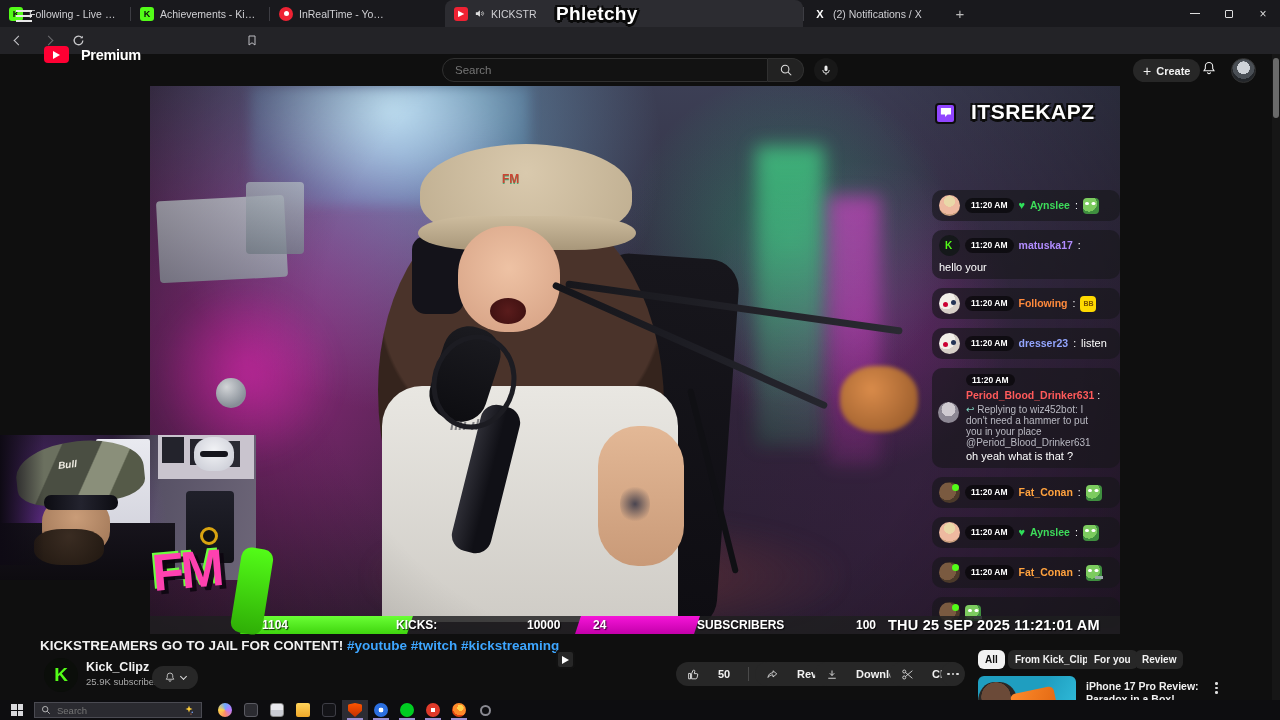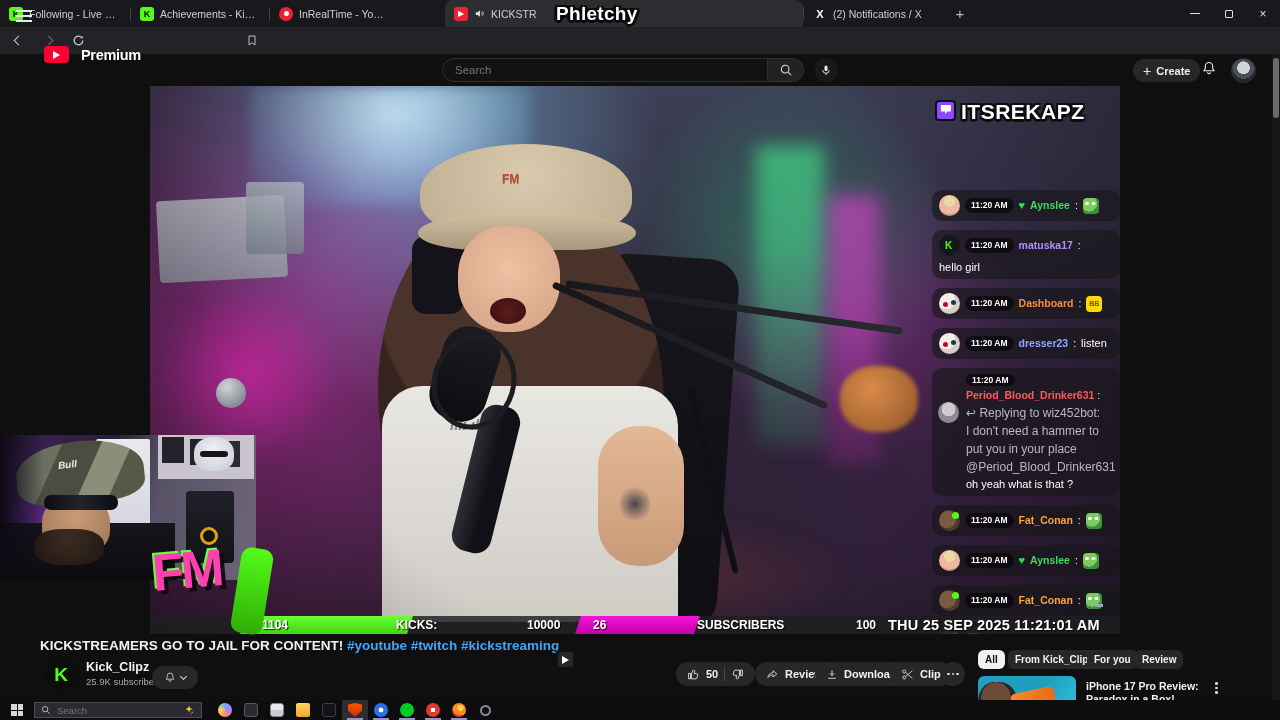--- a/index.html
+++ b/index.html
@@ -86,21 +86,21 @@
   .vign { position:absolute; inset:0; background:radial-gradient(circle at 50% 45%, transparent 55%, rgba(0,0,0,.35)); }
   .shape { position:absolute; }
 
   
   .ticker { position:absolute; left:0; bottom:0; width:970px; height:18px; background:rgba(30,30,32,.82); }
   .tseg { position:absolute; top:0; height:18px; transform:skewX(-18deg); }
   .ticker span { position:absolute; top:2px; color:#fff; font-weight:bold; font-size:12px; text-shadow:1px 1px 1px rgba(0,0,0,.8); white-space:nowrap; }
   .ticker .dt { font-size:14.5px; top:0.5px; letter-spacing:.2px; }
 
   
-  .handle { position:absolute; left:785px; top:14px; display:flex; align-items:flex-start; gap:5px; }
+  .handle { position:absolute; left:785px; top:14px; display:flex; align-items:flex-end; gap:15px; }
   .twsq { width:21px; height:21px; background:#9146ff; border-radius:4px; border:2px solid #0d0d0d; display:flex; align-items:center; justify-content:center; }
   .twsq::after { content:""; width:11px; height:11px; background:#fff; clip-path:polygon(8% 0,100% 0,100% 60%,68% 60%,46% 82%,46% 60%,8% 60%,8% 18%); }
   .handle .htxt { color:#fff; font-size:21px; font-weight:800; letter-spacing:.5px;
     text-shadow:-2px -2px 0 #0d0d0d,2px -2px 0 #0d0d0d,-2px 2px 0 #0d0d0d,2px 2px 0 #0d0d0d,0 3px 0 #0d0d0d; }
 
   
   .chatcol { position:absolute; left:782px; top:104px; width:188px; }
   .bub { position:relative; background:rgba(22,22,26,.62); border-radius:10px; padding:5px 7px 5px 7px; margin-bottom:9px; color:#fff; font-size:10.5px; line-height:13px; }
   .crow { display:flex; align-items:center; gap:5px; flex-wrap:wrap; }
   .cav { width:21px; height:21px; border-radius:50%; flex:0 0 21px; }
@@ -112,21 +112,21 @@
   .cav.monkey { background:radial-gradient(circle at 40% 45%,#7a5a40 0 50%,#4c3a2a 51%); position:relative; }
   .cav.monkey::after { content:""; position:absolute; right:1px; top:2px; width:7px; height:7px; border-radius:50%; background:#53fc18; }
   .tpill { background:rgba(0,0,0,.55); border-radius:8px; padding:1px 6px; font-size:8.5px; font-weight:bold; color:#fff; white-space:nowrap; }
   .uname { font-weight:bold; }
   .heart { color:#2fe05a; font-size:11px; }
   .emote { width:16px; height:16px; border-radius:4px; display:inline-block; position:relative; }
   .emote.pepe { background:radial-gradient(circle at 38% 35%,#7ccb5f 0 55%,#3f8f3f 56%); }
   .emote.pepe::after { content:""; position:absolute; left:2.5px; top:4px; width:4px; height:3.5px; border-radius:50%; background:#fff; box-shadow:6.5px 0 0 #fff; }
   .emote.pepe.gun::before { content:""; position:absolute; right:-1px; bottom:2px; width:8px; height:3px; background:#9aa; }
   .emote.ytext { background:#ffd900; color:#7a5200; font-size:7px; font-weight:900; text-align:center; line-height:16px; }
-  .reply { color:#b9b9c2; font-size:12px; line-height:18px; margin:2px 7px 2px 0; }
+  .reply { color:#b9b9c2; font-size:10px; line-height:11px; margin:2px 7px 2px 0; }
   .reply .rar { color:#7fd4c0; }
   .bmsg { font-size:11px; }
 
   
   .pip { position:absolute; left:0; top:435px; width:256px; height:145px; overflow:hidden; background:#1c1523; z-index:5; }
   .pip .pbg { position:absolute; inset:0; background:
       radial-gradient(circle at 15% 60%, rgba(150,60,220,.45), transparent 55%),
       linear-gradient(100deg,#241a2e 40%, #585266 60%, #6d6678 100%); }
   
   .fmlogo { position:absolute; left:152px; top:540px; z-index:6; transform:rotate(-5deg); font-size:52px; font-weight:900; letter-spacing:-3px; color:#ff41b0;
@@ -134,21 +134,21 @@
   .fmblob { position:absolute; left:236px; top:548px; width:32px; height:86px; background:linear-gradient(180deg,#53fc18,#2fae06); transform:rotate(9deg); border-radius:10px; z-index:5; }
 
   
   .vtitle { position:absolute; left:40px; top:638px; width:640px; font-size:13.5px; font-weight:bold; color:#f1f1f1; }
   .vtitle .tag { color:#3ea6ff; font-weight:bold; }
   .chav { position:absolute; left:44px; top:658px; width:34px; height:34px; border-radius:50%; background:#0b0e0a; display:flex; align-items:center; justify-content:center; color:#53fc18; font-weight:900; font-size:19px; }
   .chname { position:absolute; left:86px; top:660px; color:#f1f1f1; font-size:12.5px; font-weight:bold; }
   .chsubs { position:absolute; left:86px; top:676px; color:#aaa; font-size:9.5px; }
   .bellpill { position:absolute; left:152px; top:666px; width:46px; height:23px; border-radius:12px; background:#272727; display:flex; align-items:center; justify-content:center; gap:5px; }
   .dchev { width:5px; height:5px; border-right:1.4px solid #ddd; border-bottom:1.4px solid #ddd; transform:rotate(45deg); margin-top:-2px; }
-  .pill { position:absolute; top:662px; height:24px; background:#272727; border-radius:12px; color:#f1f1f1; font-size:11px; font-weight:bold; display:flex; align-items:center; gap:6px; padding:0 11px; }
+  .pill { position:absolute; top:662px; height:24px; background:#272727; border-radius:12px; color:#f1f1f1; font-size:11px; font-weight:bold; display:flex; align-items:center; gap:18px; padding:0 11px; }
   .pill .vdiv { width:1px; height:14px; background:#4a4a4a; }
   .morebtn { position:absolute; left:941px; top:662px; width:24px; height:24px; border-radius:50%; background:#272727; display:flex; align-items:center; justify-content:center; gap:2px; }
   .dot { width:2.5px; height:2.5px; border-radius:50%; background:#ddd; }
 
   .chip { position:absolute; top:650px; height:19px; border-radius:6px; background:#272727; color:#f1f1f1; font-size:10px; font-weight:bold; display:flex; align-items:center; padding:0 7px; white-space:nowrap; }
   .chip.sel { background:#f1f1f1; color:#0f0f0f; }
   .sugthumb { position:absolute; left:978px; top:676px; width:98px; height:55px; border-radius:6px; overflow:hidden; background:linear-gradient(120deg,#1f9ec0 0 55%,#35c3e0); }
   .sugtitle { position:absolute; left:1086px; top:680px; width:122px; color:#f1f1f1; font-size:10.5px; font-weight:bold; line-height:13px; }
   .sugmenu { position:absolute; left:1215px; top:682px; display:flex; flex-direction:column; gap:2px; }
 
@@ -393,28 +393,28 @@
           <span>:</span>
           <span class="emote pepe"></span>
         </div>
       </div>
       <div class="bub">
         <div class="crow">
           <span class="cav kickav"></span>
           <span class="tpill">11:20 AM</span>
           <span class="uname" style="color: rgb(178, 141, 255);">matuska17</span>
           <span>:</span>
-          <span class="bmsg">hello girl</span>
+          <span class="bmsg">hello your</span>
         </div>
       </div>
       <div class="bub">
         <div class="crow">
           <span class="cav clown"></span>
           <span class="tpill">11:20 AM</span>
-          <span class="uname" style="color: rgb(255, 138, 60);">Dashboard</span>
+          <span class="uname" style="color: rgb(255, 138, 60);">Following</span>
           <span>:</span>
           <span class="emote ytext">BB</span>
         </div>
       </div>
       <div class="bub">
         <div class="crow">
           <span class="cav clown"></span>
           <span class="tpill">11:20 AM</span>
           <span class="uname" style="color: rgb(147, 165, 253);">dresser23</span>
           <span>:</span>
@@ -466,21 +466,21 @@
         </div>
       </div>
     </div>
 
     <div class="ticker">
       <div class="tseg" style="left:93px;width:167px;background:linear-gradient(180deg,#6aff35,#3fd50e)"></div>
       <div class="tseg" style="left:428px;width:119px;background:linear-gradient(180deg,#f515d8,#c400ab)"></div>
       <span style="left:112px">1104</span>
       <span style="left:246px">KICKS:</span>
       <span style="left:377px">10000</span>
-      <span style="left:443px">26</span>
+      <span style="left:443px">24</span>
       <span style="left:547px">SUBSCRIBERS</span>
       <span style="left:706px">100</span>
       <span class="dt" style="left:738px">THU 25 SEP 2025 11:21:01 AM</span>
     </div>
   </div>
 
   <div class="pip">
     <div class="pbg"></div>
     <div class="shape" style="position:absolute;left:96px;top:4px;width:54px;height:141px;background:linear-gradient(180deg,#e9eaf0,#c9c9d4);border-radius:2px"></div>
     <div class="shape" style="position:absolute;left:158px;top:0;width:96px;height:44px;background:#c9c4ce"></div>

